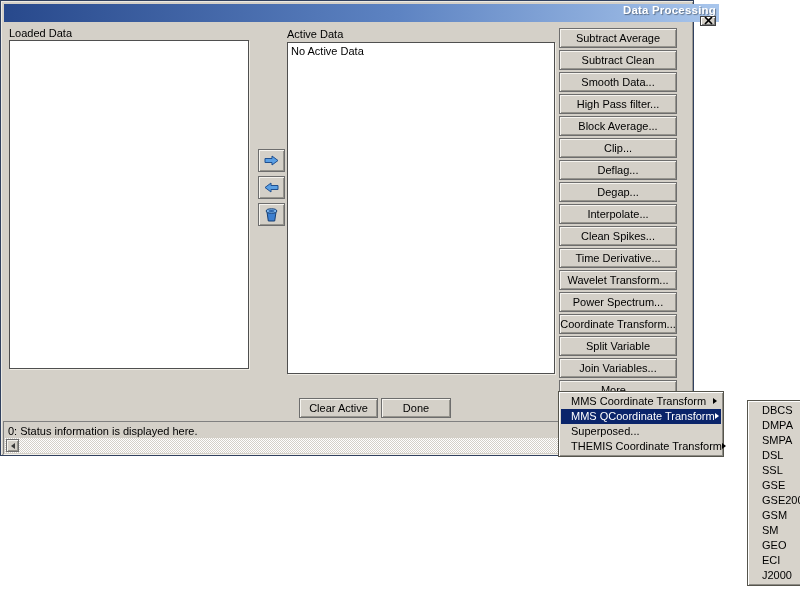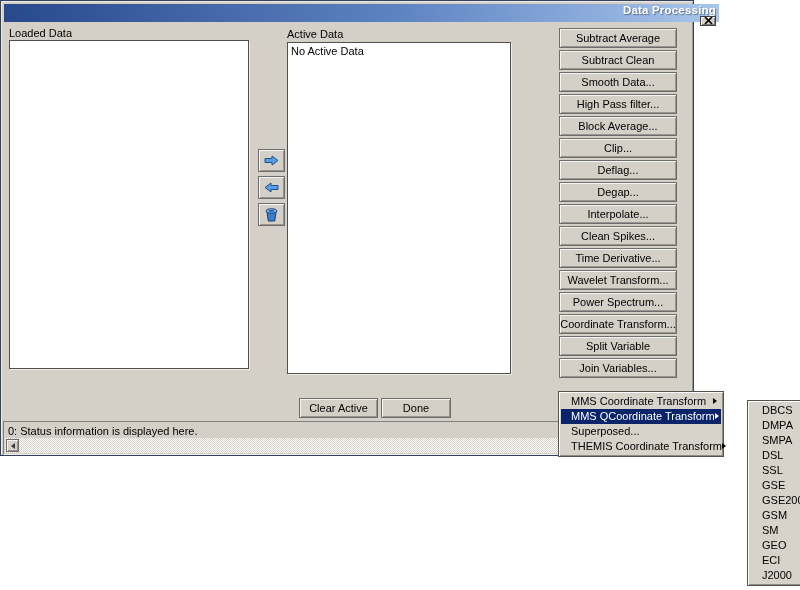--- a/index.html
+++ b/index.html
@@ -35,21 +35,21 @@
   }
   
   .panel-label { position:absolute; text-align:left; }
   .lbl-loaded { left:8px; top:26px; width:240px; }
   .lbl-active { left:286px; top:27px; width:268px; }
   .listbox {
     position:absolute; background:#fff; border:1px solid #4f4f4f;
     box-shadow: 1px 1px 0 #f0ede6;
   }
   .list-loaded { left:8px;  top:39px; width:240px; height:329px; }
-  .list-active { left:286px; top:41px; width:224px; height:332px; }
+  .list-active { left:286px; top:41px; width:268px; height:332px; }
   .list-item-text { padding:2px 3px; }
   
   .transfer-btn {
     position:absolute; left:257px; width:27px; height:23px;
     background:#d4d0c8; border:1px solid #6d6d6d;
     box-shadow: inset 1px 1px 0 #f6f4ef, inset -1px -1px 0 #96948d;
     display:flex; align-items:center; justify-content:center;
   }
   .tb-right { top:148px; } .tb-left { top:175px; } .tb-trash { top:202px; }
   
@@ -163,20 +163,21 @@
       <div class="btn">Deflag...</div>
       <div class="btn">Degap...</div>
       <div class="btn">Interpolate...</div>
       <div class="btn">Clean Spikes...</div>
       <div class="btn">Time Derivative...</div>
       <div class="btn">Wavelet Transform...</div>
       <div class="btn">Power Spectrum...</div>
       <div class="btn">Coordinate Transform...</div>
       <div class="btn">Split Variable</div>
       <div class="btn">Join Variables...</div>
+      <div class="btn">More...</div>
     </div>
 
     <div class="btn footer-btn btn-clear">Clear Active</div>
     <div class="btn footer-btn btn-done">Done</div>
 
     <div class="statusbox">
       <div class="status-text">0: Status information is displayed here.</div>
       <div class="status-scroll">
         <div class="scroll-btn">
           <span class="tri-left"></span>

